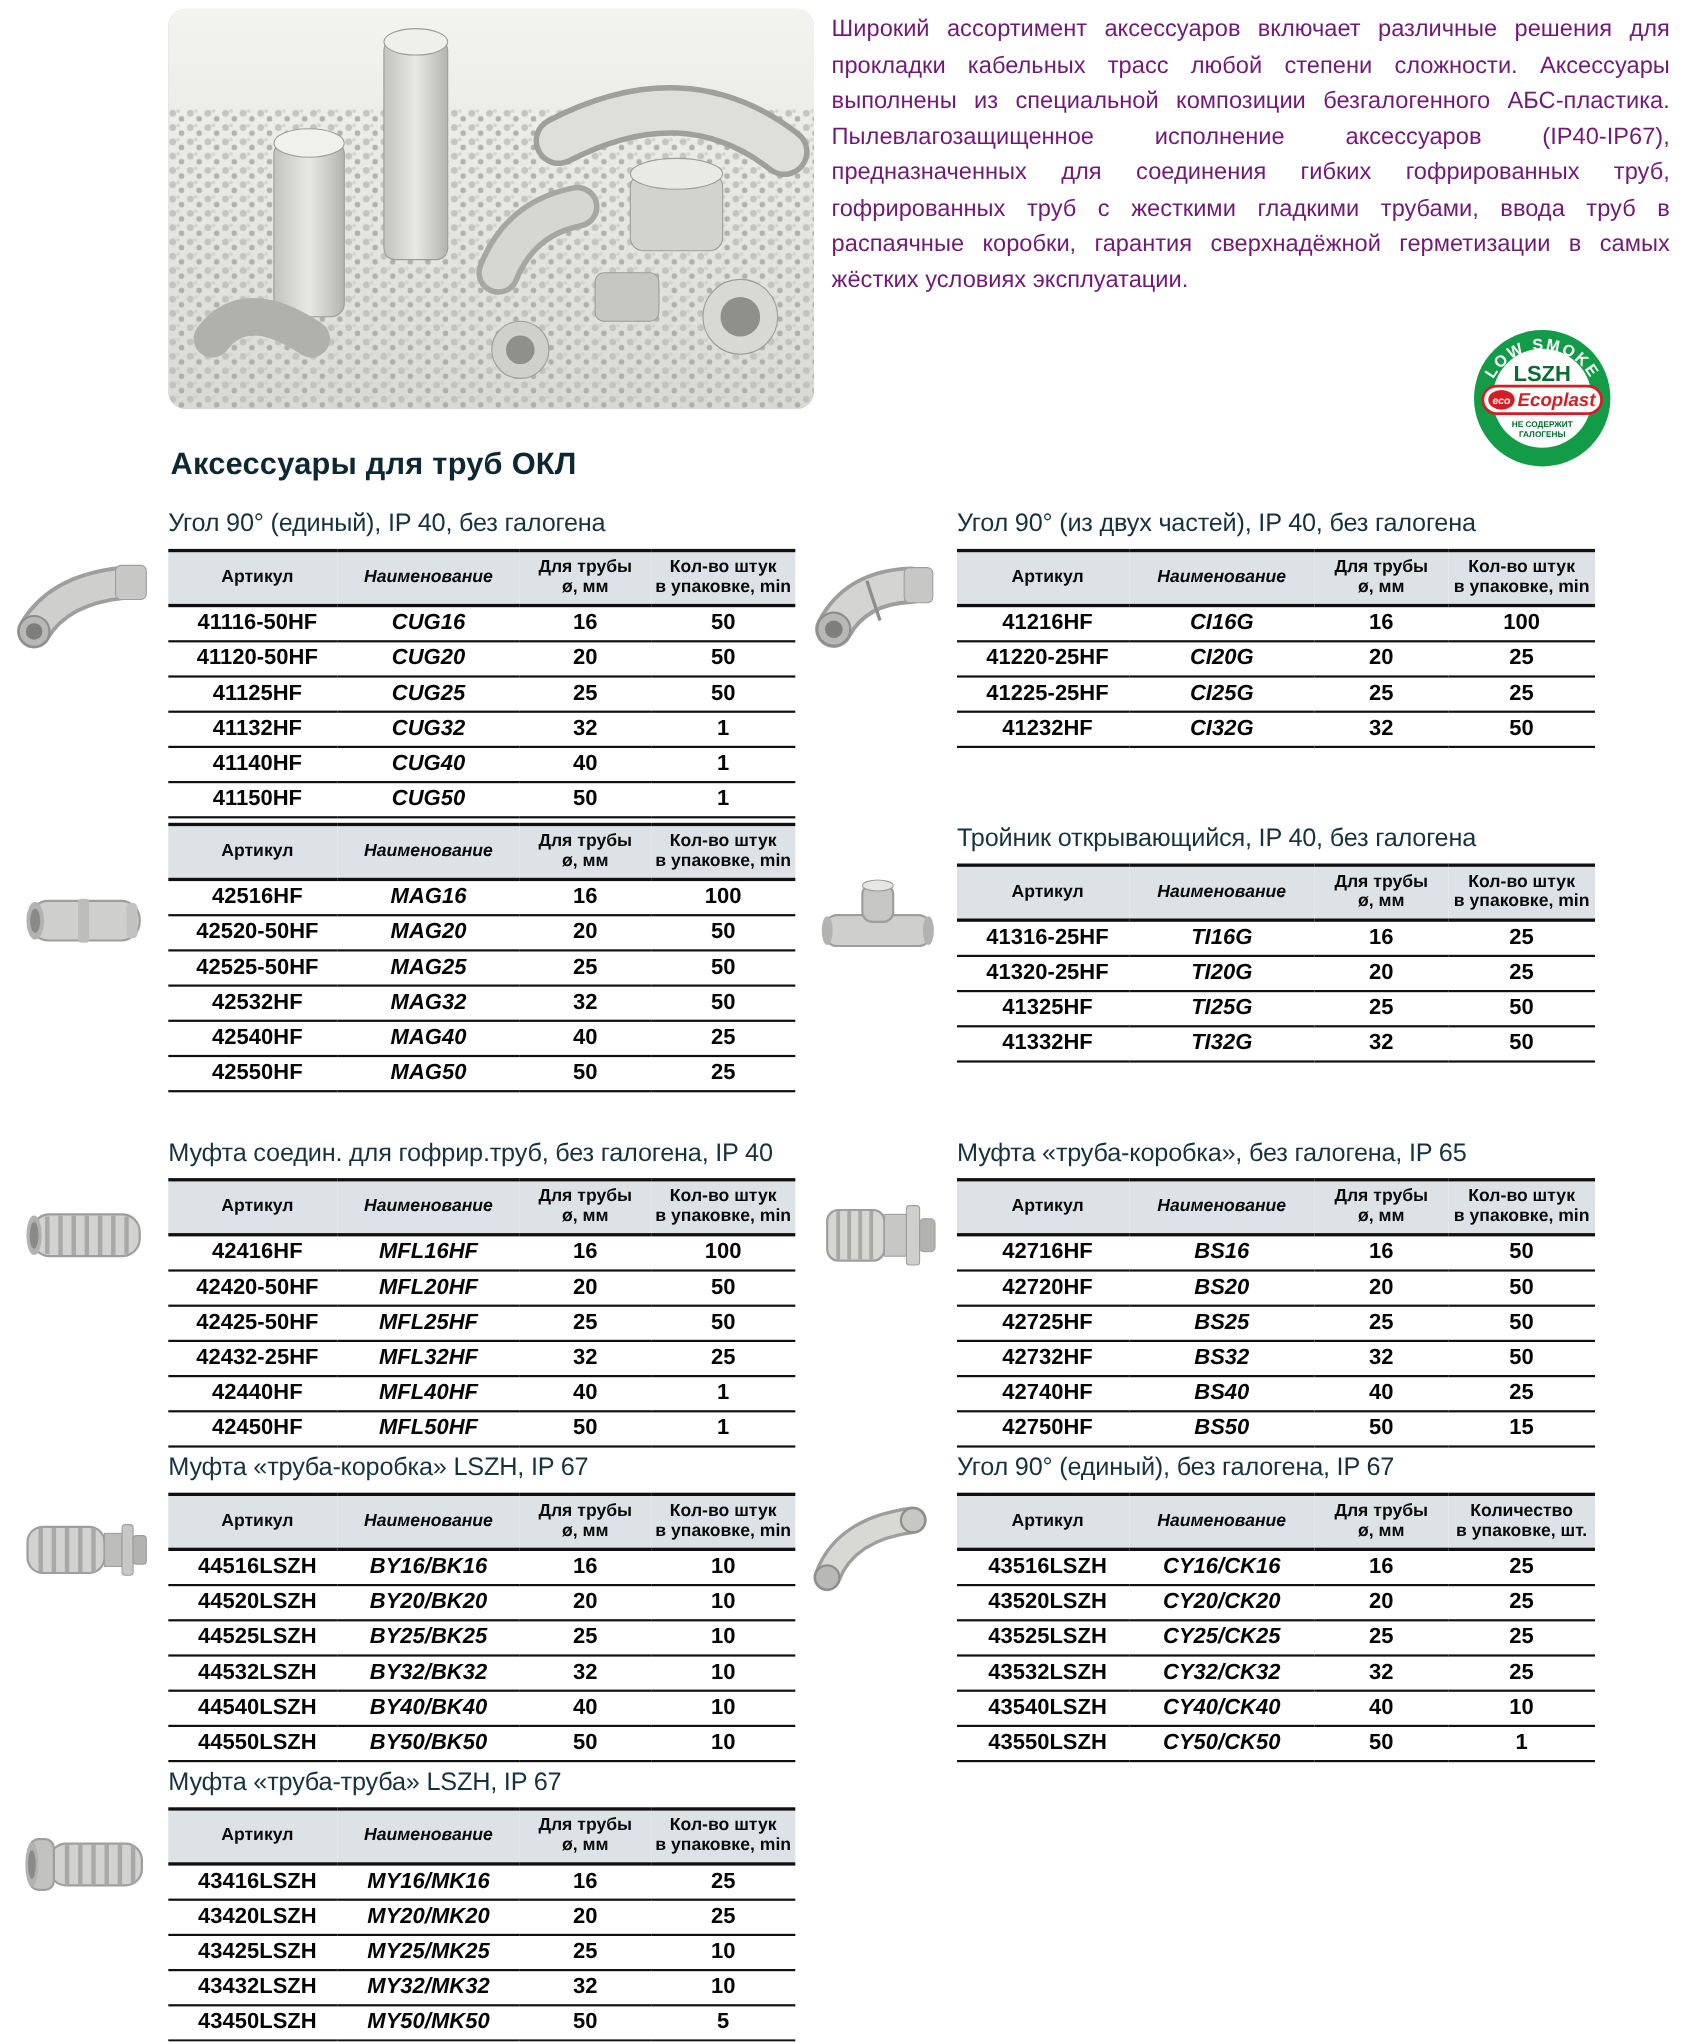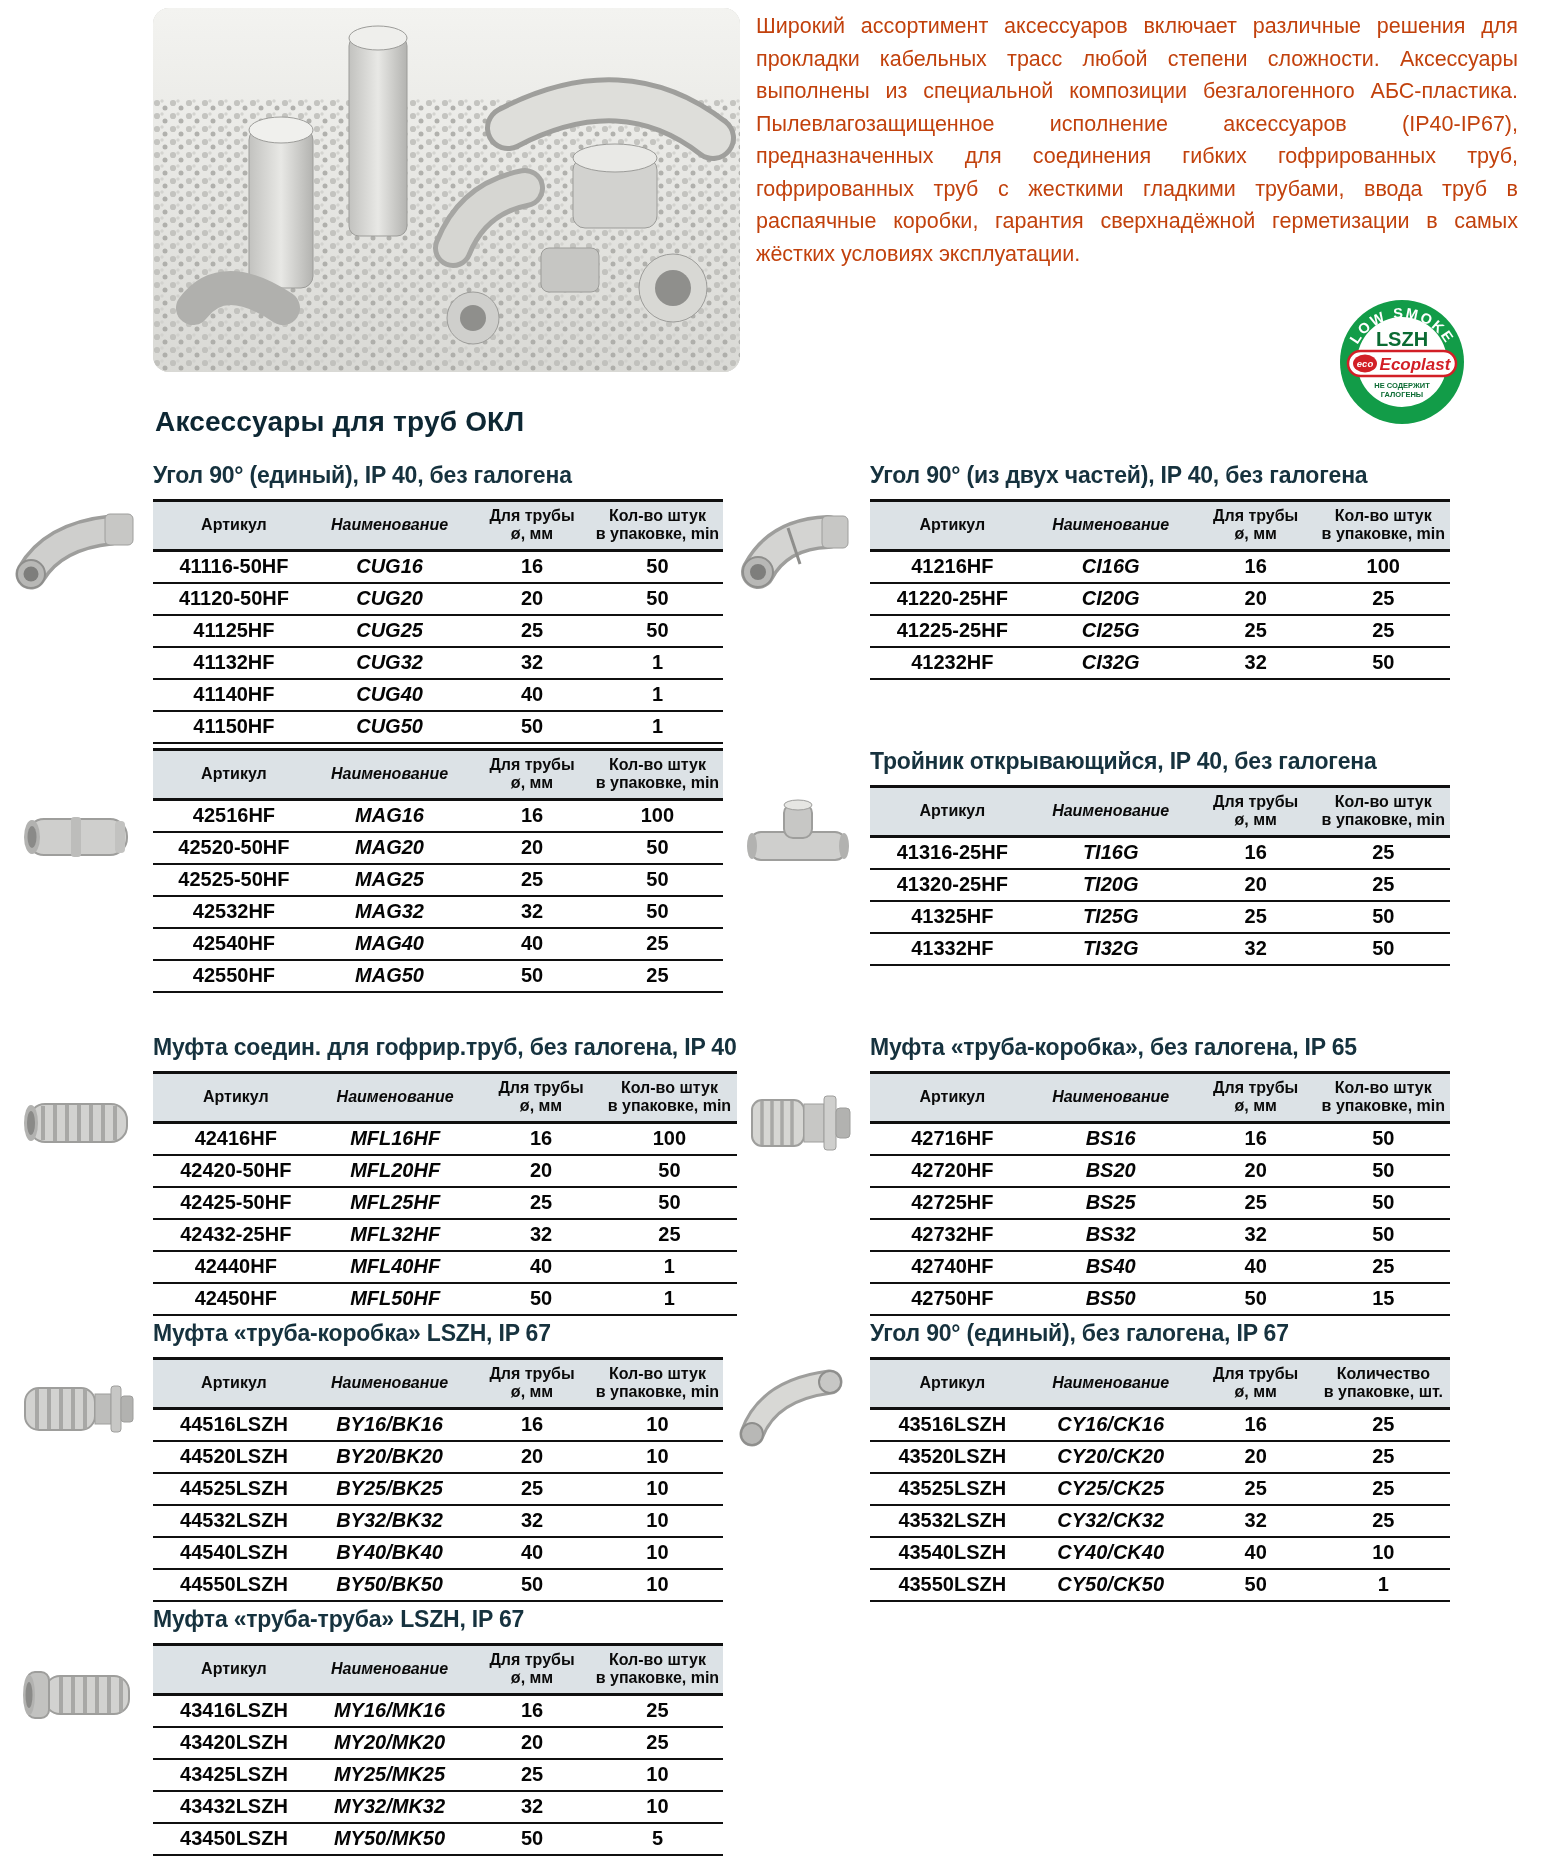--- a/index.html
+++ b/index.html
@@ -11,21 +11,21 @@
 
   
   .top { display:flex; padding:8px 0 0 153px; gap:16px; }
   .photo {
     flex:none; width:587px; height:364px; border-radius:16px; overflow:hidden;
     background:#e9e9e6; box-shadow:0 0 0 1px #d7d7d4 inset;
   }
   .intro { width:762px; position:relative; }
   .intro p {
     margin:2px 0 0; font-size:21.5px; line-height:32.5px; text-align:justify;
-    color:#c2410c;
+    color:#701a75;
   }
   .badge { position:absolute; left:582px; top:290px; width:128px; height:128px; }
 
   
   h1.page-heading {
     margin:34px 0 24px 155px; font-size:28px; font-weight:bold;
     color:#0d2733; letter-spacing:.2px;
   }
 
   
@@ -36,21 +36,21 @@
 
   .section { display:flex; min-height:286px; }
   .thumb {
     flex:none; width:150px; padding-top:44px;
     display:flex; justify-content:center; align-items:flex-start;
   }
   .col-right .thumb { width:145px; }
   .content { flex:1; padding-right:2px; }
 
   .sec-title {
-    margin:0 0 10px; font-size:23px; font-weight:bold; color:#16323e;
+    margin:0 0 10px; font-size:23px; font-weight:normal; color:#16323e;
     letter-spacing:-0.2px; white-space:nowrap;
   }
 
   table.spec {
     width:100%; border-collapse:collapse; border-top:3px solid #101010;
     table-layout:fixed;
   }
   table.spec th {
     background:#dce2e6; font-size:16px; font-weight:bold; line-height:1.15;
     padding:5px 2px; border-bottom:3px solid #101010; white-space:pre-line;

